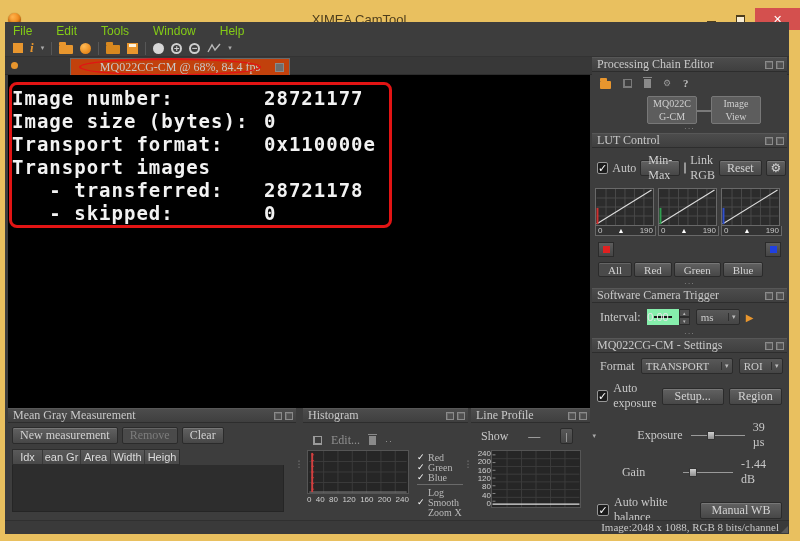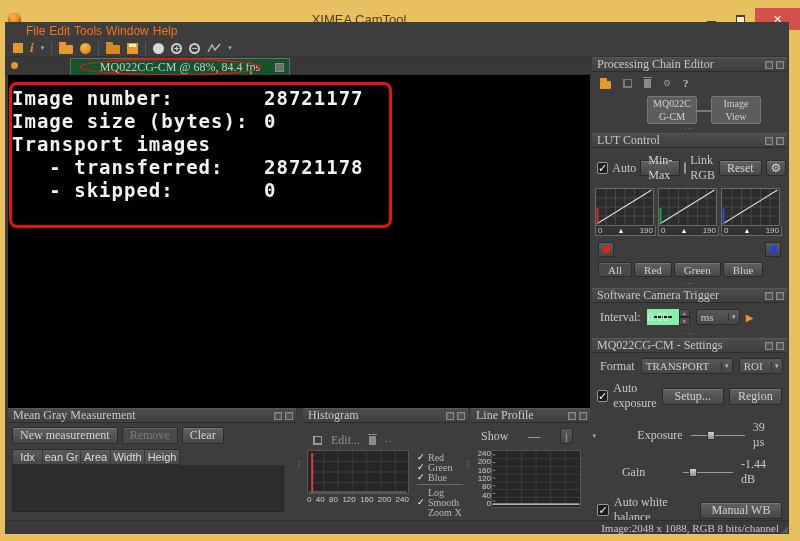--- a/index.html
+++ b/index.html
@@ -16,43 +16,43 @@
   .win-title { flex:1; text-align:center; font-size:13px; color:#4d3d1c; }
   .wc { display:flex; height:22px; }
   .wc-btn { width:29px; height:22px; display:flex; align-items:center; justify-content:center; }
   .wc-btn .minbar { width:9px; height:2px; background:#4d3d1c; margin-top:6px; }
   .wc-btn .maxbox { width:9px; height:8px; border:1px solid #4d3d1c; border-top-width:2px; background:#f7ecd2; }
   .wc-close { width:45px; height:22px; background:#d4504e; color:#fff; font-size:11px; display:flex; align-items:center; justify-content:center; }
 
   
   .client { position:absolute; left:5px; top:22px; width:784px; height:512px; background:#3d3d3d; overflow:hidden; }
 
-  .menubar { height:18px; display:flex; align-items:center; padding-left:21px; gap:4px;
-             color:#f97316; font-size:12px; }
+  .menubar { height:18px; display:flex; align-items:center; padding-left:8px; gap:24px;
+             color:#84cc16; font-size:12px; }
   .menu-item { cursor:default; }
 
   .toolbar { height:17px; display:flex; align-items:center; padding-left:8px; gap:7px; border-bottom:1px solid #333; }
   .tsep { width:1px; height:13px; background:#2c2c2c; border-right:1px solid #575757; }
   .ic-square { width:10px; height:10px; background:#e8962e; }
   .ic-info { color:#e8962e; font:bold italic 13px "Liberation Serif", serif; }
   .ddarrow { font-size:7px; color:#aaa; }
   .ic-folder { position:relative; width:14px; height:9px; background:#e8962e; border-radius:1px; margin-top:3px; }
   .ic-folder::before { content:""; position:absolute; left:0; top:-3px; width:7px; height:3px; background:#e8962e; border-radius:1px 1px 0 0; }
   .ic-folder.dark { background:#d7881f; } .ic-folder.dark::before { background:#d7881f; }
   .ic-circle { width:11px; height:11px; border-radius:50%; background:radial-gradient(circle at 35% 30%, #ffba55, #e8891d 70%); }
   .ic-floppy { width:11px; height:11px; background:#e8962e; position:relative; }
   .ic-floppy::before { content:""; position:absolute; left:2px; top:1px; width:7px; height:3px; background:#fff3dd; }
   .ic-ring { width:11px; height:11px; border-radius:50%; background:#d6d6d6; }
   .ic-zoom { width:11px; height:11px; border-radius:50%; border:2px solid #cfcfcf; color:#cfcfcf;
              font:bold 9px "DejaVu Sans Mono", monospace; line-height:7px; text-align:center; }
   .ic-curve { width:14px; height:10px; }
 
   .tabbar { height:18px; background:#383838; border-bottom:1px solid #2c2c2c; display:flex; align-items:center; position:relative; }
   .tab-dot { width:7px; height:7px; border-radius:50%; background:#e8962e; margin-left:6px; }
-  .tab { position:absolute; left:65px; top:1px; width:220px; height:17px; background:#14532d; border:1px solid #6a6a6a;
+  .tab { position:absolute; left:65px; top:1px; width:220px; height:17px; background:#c2410c; border:1px solid #6a6a6a;
          border-bottom:none; display:flex; align-items:center; justify-content:center;
          color:#c9c9c9; font:12px "Liberation Serif", serif; }
   .tab-annot { position:absolute; left:8px; top:-1px; width:182px; height:18px; border:2px solid #e21414; border-radius:50%; pointer-events:none; }
   .tab-x { position:absolute; right:5px; top:4px; width:9px; height:9px; background:#6e6e6e; border:1px solid #8a8a8a; }
 
   
   .image-area { position:absolute; left:3px; top:53px; width:582px; height:333px; background:#000; overflow:hidden; }
   .overlay { position:absolute; left:4px; top:11px; color:#f2f2f2;
              font:bold 19px "DejaVu Sans Mono", monospace; letter-spacing:1px; }
   .ov-row { display:flex; height:23px; align-items:center; }
@@ -152,21 +152,21 @@
   .h-div { height:1px; background:#6a6a6a; margin:2px 0; width:46px; }
 
   .lp-show { display:flex; align-items:center; gap:20px; padding:5px 0 0 10px; }
   .lp-chart { display:flex; margin:6px 0 0 2px; }
   .lp-yticks { display:flex; flex-direction:column; justify-content:space-between; align-items:flex-end;
                width:18px; height:58px; color:#cfcfcf; font-size:8px; line-height:8px; }
   .lp-chart svg { display:block; background:#262626; border:1px solid #555; }
 
   
   .statusbar { position:absolute; left:0; bottom:0; width:784px; height:14px; background:#3a3a3a;
-               border-top:1px solid #303030; display:flex; align-items:center; justify-content:flex-end;
+               border-top:1px solid #303030; display:flex; justify-content:flex-end;
                color:#c9c9c9; font:11px "Liberation Serif", serif; padding-right:10px; }
   .grip { position:absolute; right:1px; bottom:1px; width:0; height:0;
           border-left:7px solid transparent; border-bottom:7px solid #5a5a5a; }
 </style>
 </head>
 <body>
 
 <div class="window">
 
   <div class="titlebar">
@@ -226,20 +226,24 @@
 
     <div class="image-area">
       <div class="overlay">
         <div class="ov-row">
             <span class="ov-label">Image number:</span>
             <span class="ov-value">28721177</span>
           </div>
         <div class="ov-row">
             <span class="ov-label">Image size (bytes):</span>
             <span class="ov-value">0</span>
+          </div>
+        <div class="ov-row">
+            <span class="ov-label">Transport format:</span>
+            <span class="ov-value">0x110000e</span>
           </div>
         <div class="ov-row">
             <span class="ov-label">Transport images</span>
             <span class="ov-value"></span>
           </div>
         <div class="ov-row">
             <span class="ov-label">   - transferred:</span>
             <span class="ov-value">28721178</span>
           </div>
         <div class="ov-row">

